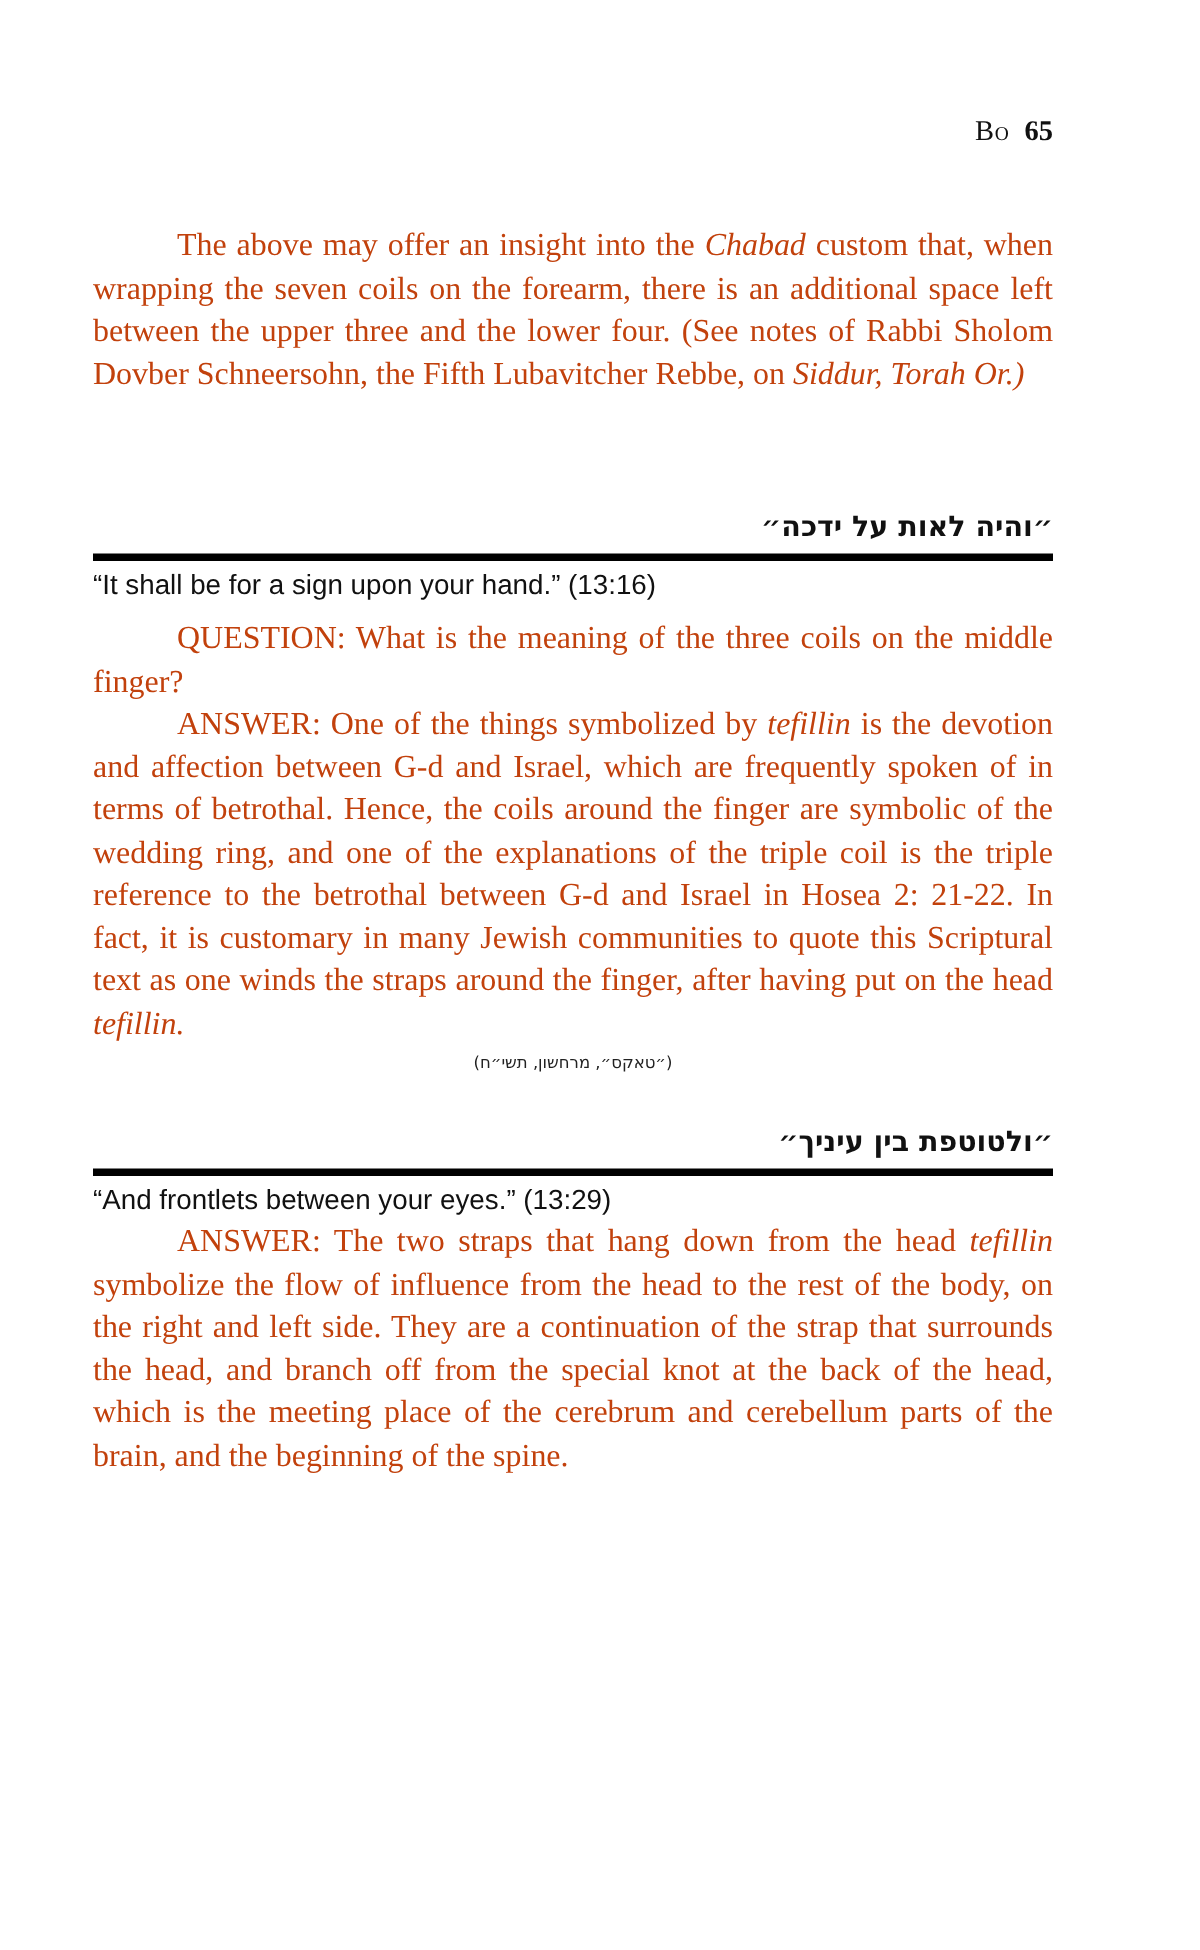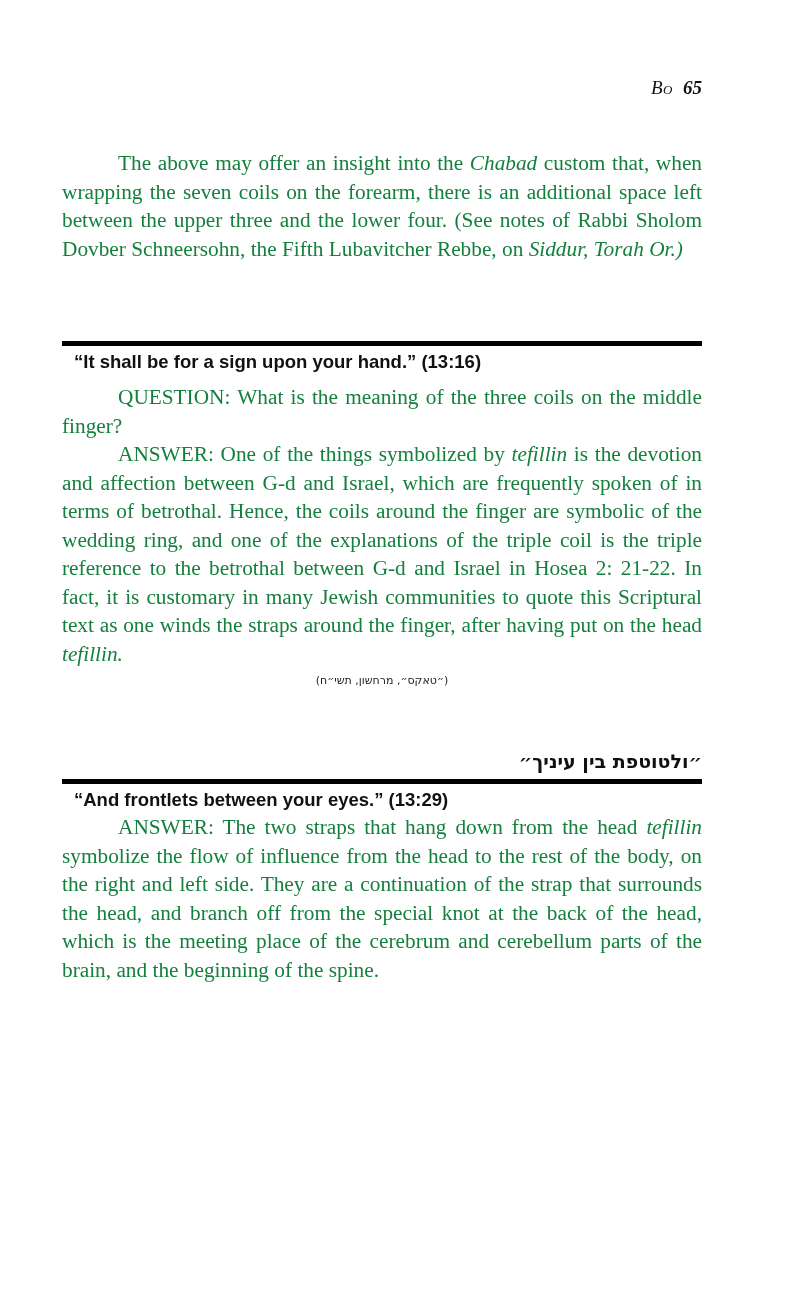--- a/index.html
+++ b/index.html
@@ -1,43 +1,44 @@
 <!DOCTYPE html>
 <html><head>
   <meta charset="utf-8">
   <style>
     html, body { margin: 0; padding: 0; background: #ffffff; }
     body { width: 800px; height: 1300px; position: relative; overflow: hidden; color: #111; }
     .page { position: absolute; left: 62px; top: 0; width: 640px; }
-    .running-head { position: absolute; right: 98px; top: 77px; font-family: "DejaVu Serif", "Liberation Serif", serif; font-size: 18px; color: #111; font-style: italic; }
+    .running-head { position: absolute; right: 98px; top: 77px; font-family: "DejaVu Serif", "Liberation Serif", serif; font-size: 18px; color: #111; }
     .running-head .rh-title { font-variant: small-caps; letter-spacing: 0.5px; font-family: "Liberation Serif", serif; font-size: 19px; }
     .running-head .rh-num { font-weight: bold; margin-left: 10px; font-family: "Liberation Serif", serif; font-size: 19px; }
-    .body-text { font-family: "Liberation Serif", "DejaVu Serif", serif; font-size: 21.3px; line-height: 28.5px; text-align: justify; margin: 0; color: #15803d; }
+    .body-text { font-family: "Liberation Serif", "DejaVu Serif", serif; font-size: 21.3px; line-height: 28.5px; text-align: justify; margin: 0; color: #c2410c; }
     .indent { text-indent: 56px; }
     .para1 { position: absolute; top: 149px; left: 0; width: 640px; }
     .section { position: absolute; left: 0; width: 640px; }
     .heb-head { font-family: "DejaVu Sans", "Liberation Sans", sans-serif; font-weight: bold; font-size: 19px; direction: rtl; text-align: right; color: #111; height: 28px; line-height: 28px; }
     .rule { height: 5px; background: #000; margin-top: 4px; }
-    .eng-head { font-family: "Liberation Sans", "DejaVu Sans", sans-serif; font-weight: bold; font-size: 18.5px; line-height: 26px; margin-top: 3px; color: #111; margin-left: 12px; }
+    .eng-head { font-family: "Liberation Sans", "DejaVu Sans", sans-serif; font-weight: normal; font-size: 18.5px; line-height: 26px; margin-top: 3px; color: #111; }
     .q { margin-top: 8px; }
     .a { margin-top: 0; }
     .cite { font-family: "DejaVu Sans", "Liberation Sans", sans-serif; font-size: 11px; direction: rtl; text-align: center; margin-top: 6px; color: #222; }
     em { font-style: italic; }
   </style>
 </head>
 <body>
 
 <div class="running-head">
   <span class="rh-title">Bo</span><span class="rh-num">65</span>
 </div>
 
 <div class="page">
   <p class="body-text indent para1"><span>The above may offer an insight into the </span><em>Chabad</em><span> custom that, when wrapping the seven coils on the forearm, there is an additional space left between the upper three and the lower four. (See notes of Rabbi Sholom Dovber Schneersohn, the Fifth Lubavitcher Rebbe, on </span><em>Siddur, Torah Or.)</em></p>
 
   <div class="section" style="top:337px;">
+    <div class="heb-head">״והיה לאות על ידכה״</div>
     <div class="rule"></div>
     <div class="eng-head">“It shall be for a sign upon your hand.” (13:16)</div>
     <p class="body-text indent q"><span>QUESTION: What is the meaning of the three coils on the middle finger?</span></p>
     <p class="body-text indent a"><span>ANSWER: One of the things symbolized by </span><em>tefillin</em><span> is the devotion and affection between G-d and Israel, which are frequently spoken of in terms of betrothal. Hence, the coils around the finger are symbolic of the wedding ring, and one of the explanations of the triple coil is the triple reference to the betrothal between G-d and Israel in Hosea 2: 21-22. In fact, it is customary in many Jewish communities to quote this Scriptural text as one winds the straps around the finger, after having put on the head </span><em>tefillin.</em></p>
     <div class="cite">(״טאקס״, מרחשון, תשי״ח)</div>
   </div>
 
   <div class="section" style="top:747px;">
     <div class="heb-head">״ולטוטפת בין עיניך״</div>
     <div class="rule"></div>

